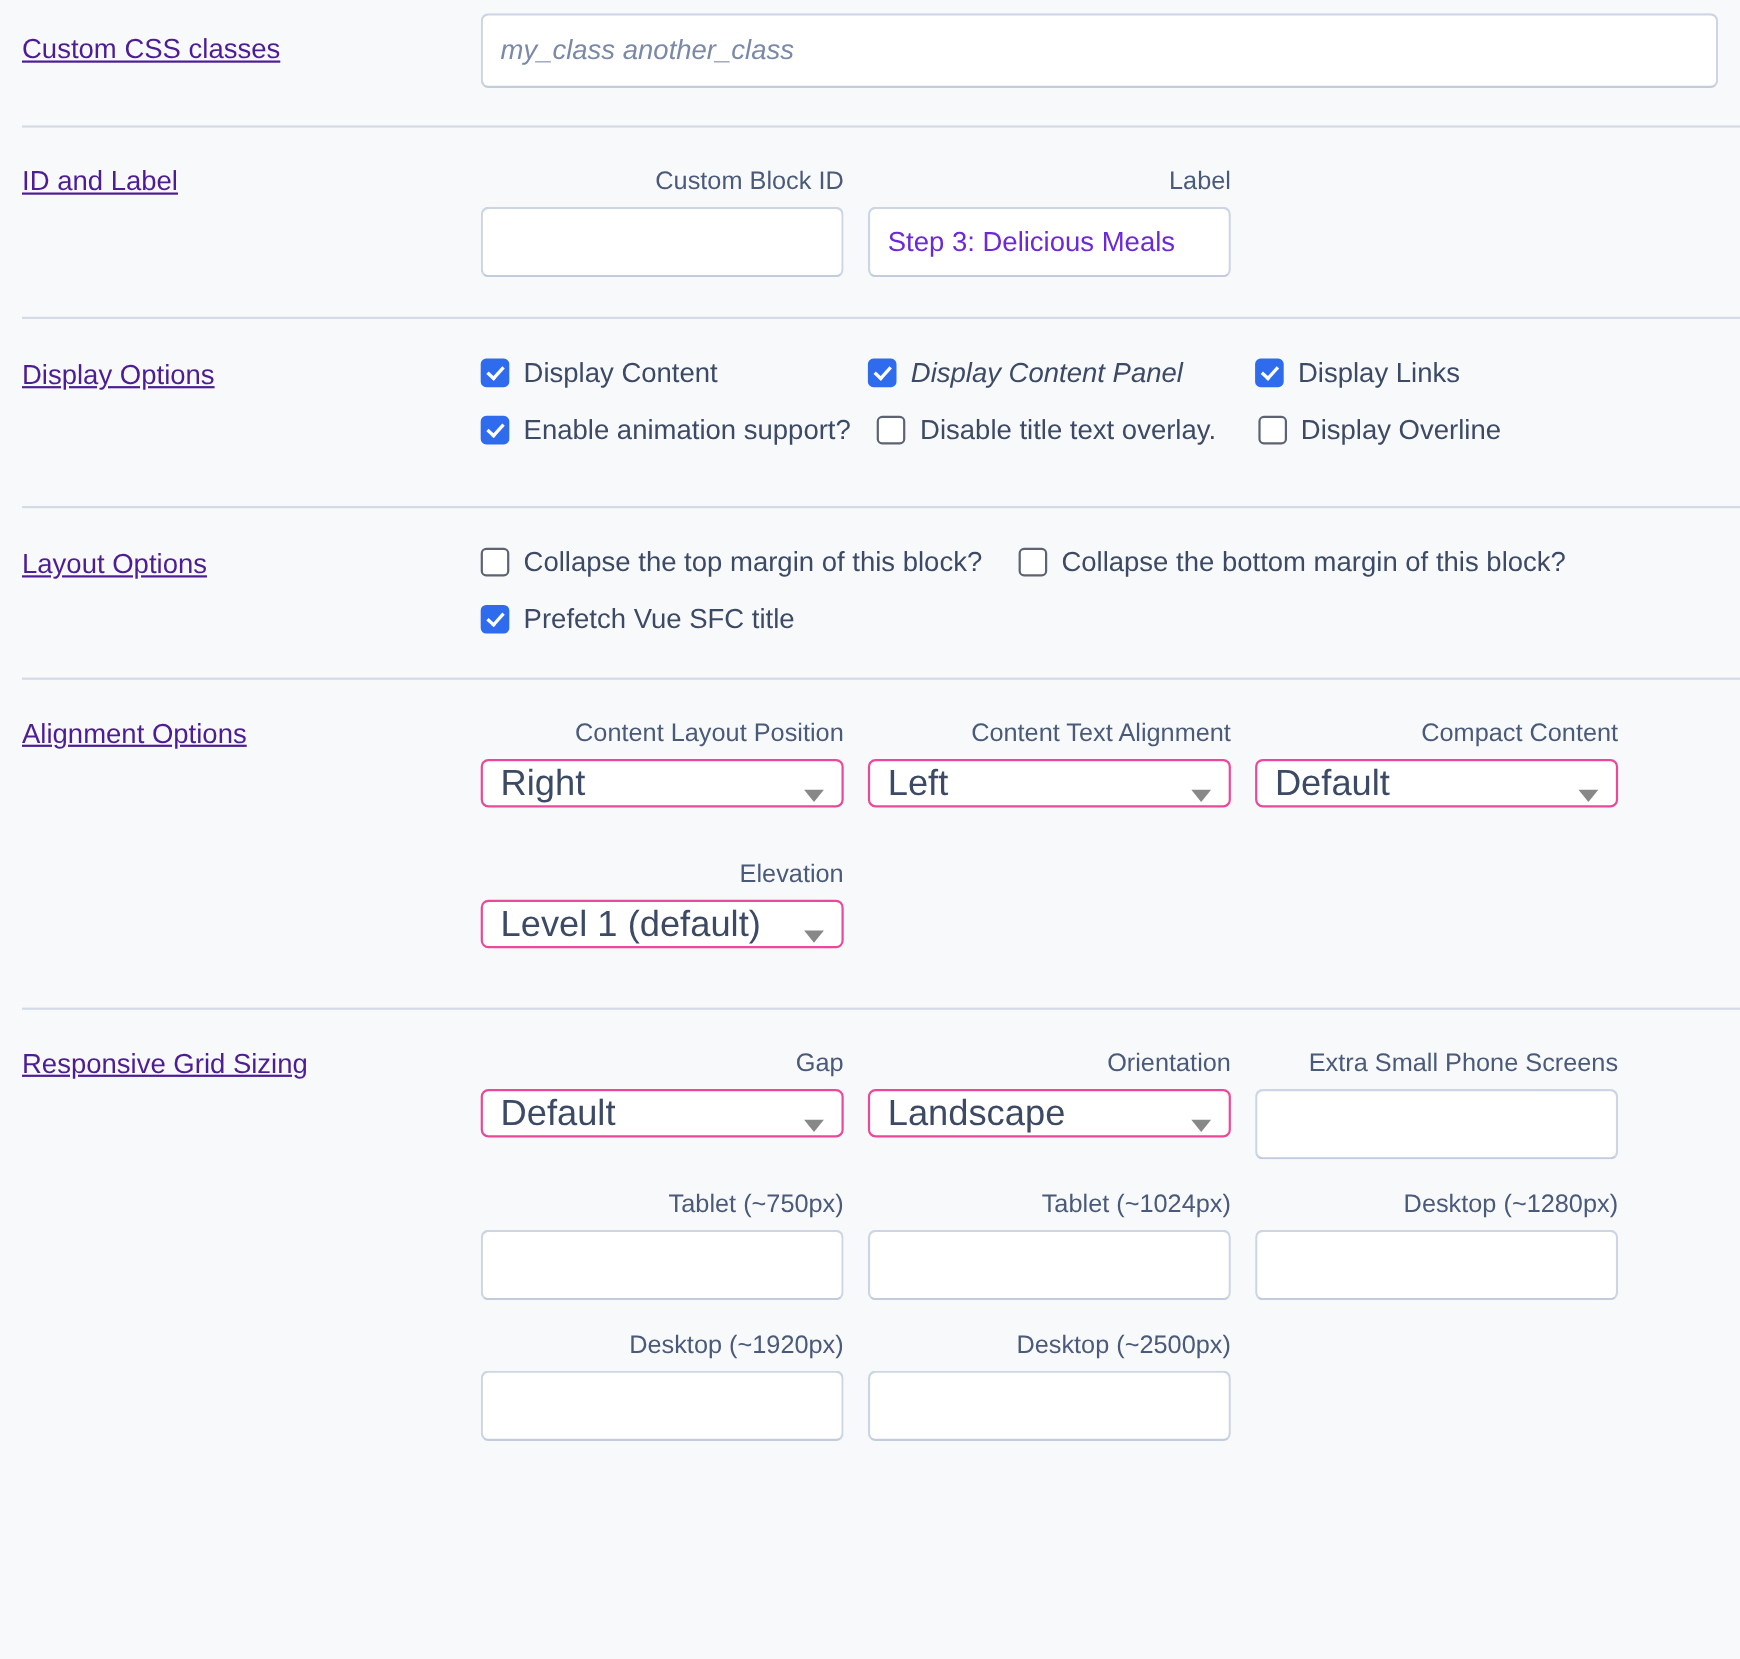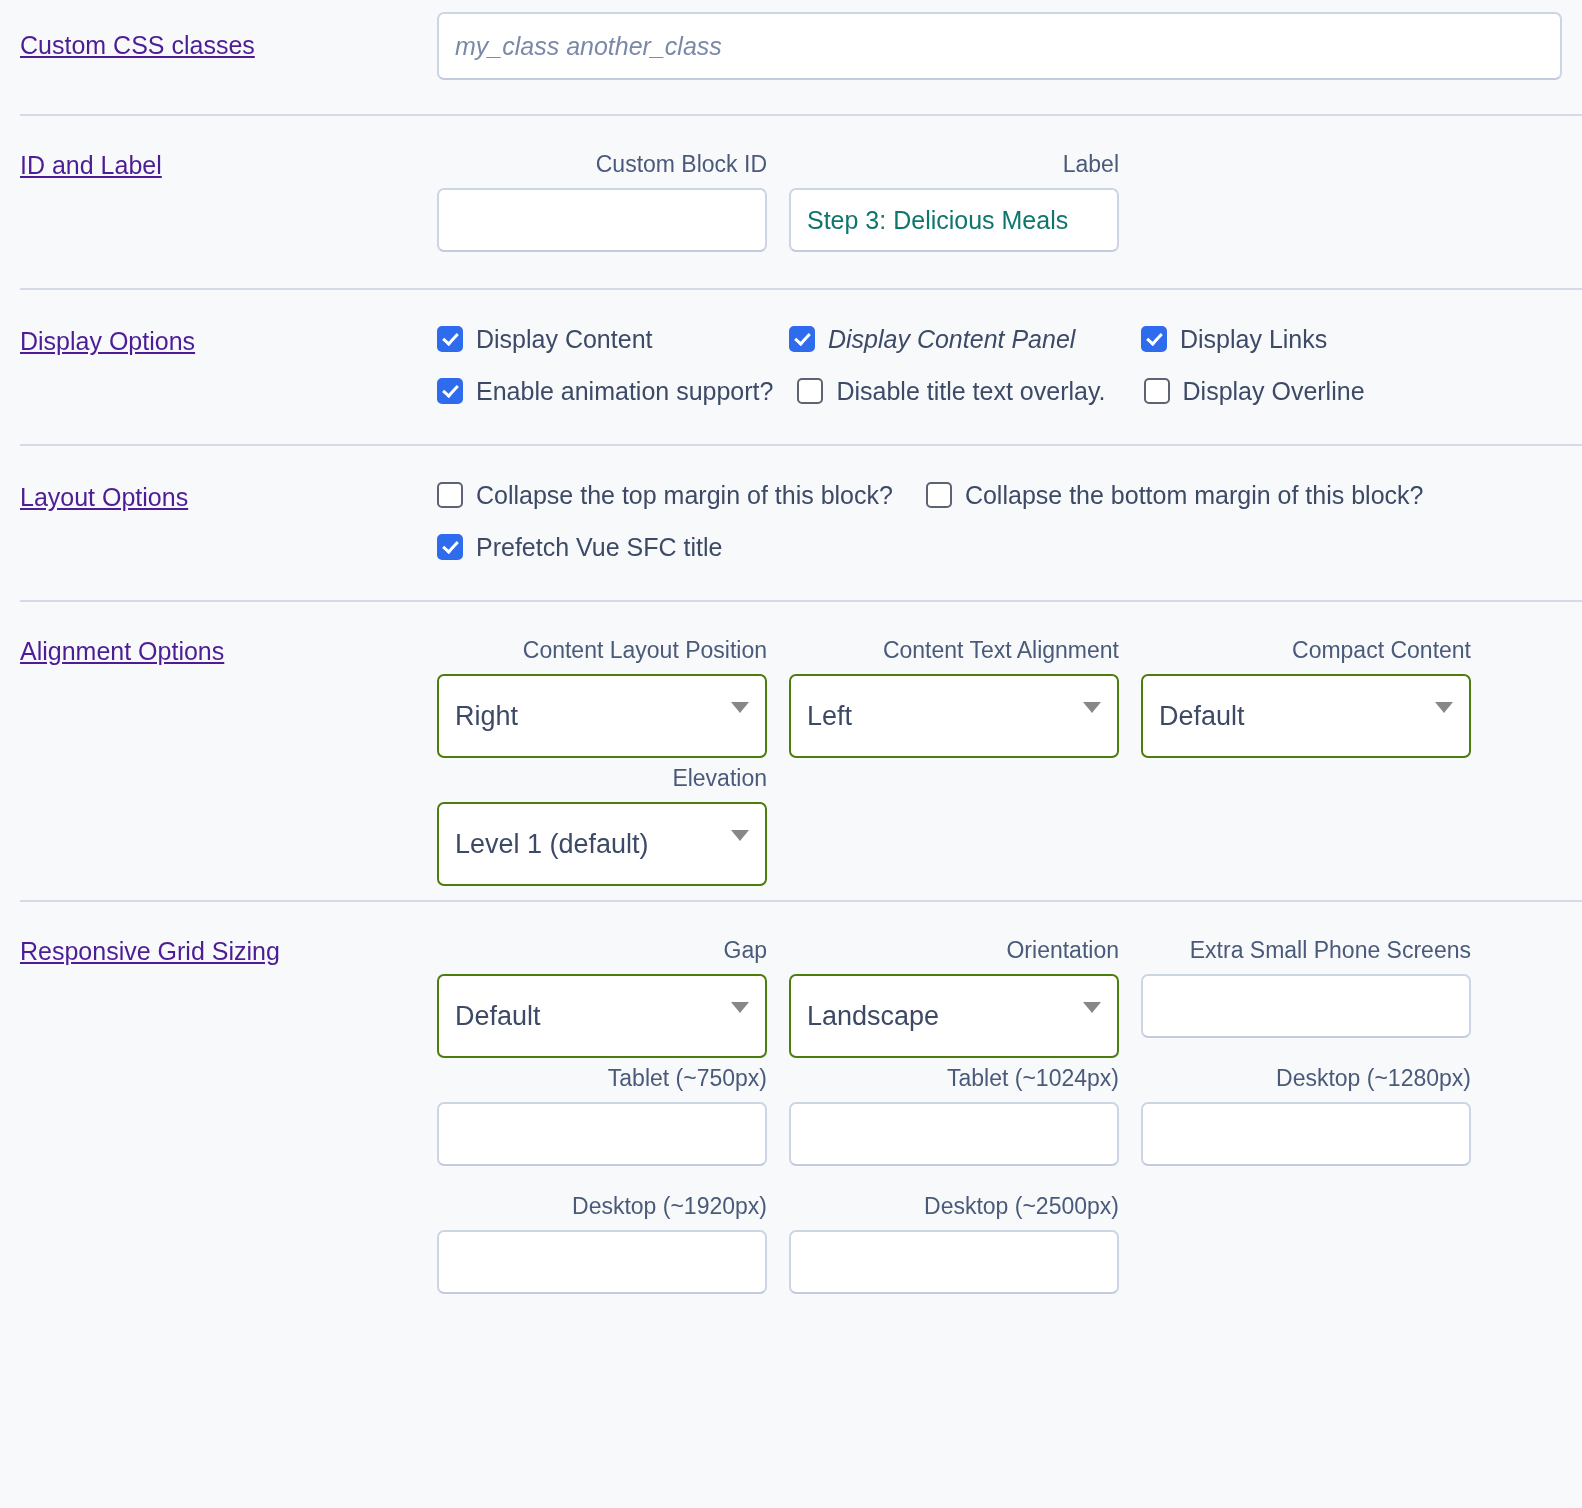--- a/index.html
+++ b/index.html
@@ -78,21 +78,21 @@
   .text-input {
     box-sizing: border-box;
     width: 100%;
     height: 64px;
     background: #ffffff;
     border: 2px solid #ccd5e4;
     border-bottom-color: #c2ccdd;
     border-radius: 7px;
     font-family: "Liberation Sans", sans-serif;
     font-size: 25px;
-    color: #0f766e;
+    color: #6d28d9;
     padding: 0 16px;
     outline: none;
   }
   .text-input::placeholder {
     color: #7b89a8;
     font-style: italic;
   }
   .text-input.css-classes {
     height: 68px;
     font-style: normal;
@@ -100,28 +100,28 @@
 
   
   .select-wrap {
     position: relative;
     width: 100%;
     height: 64px;
   }
   .select-box {
     box-sizing: border-box;
     width: 100%;
-    height: 84px;
+    height: 44px;
     background: #ffffff;
-    border: 2px solid #4d7c0f;
+    border: 2px solid #ec4899;
     border-radius: 7px;
     display: flex;
     align-items: center;
     padding: 0 16px;
-    font-size: 27px;
+    font-size: 33px;
     color: #3c4a66;
   }
   .select-arrow {
     position: absolute;
     right: 18px;
     top: 50%;
     margin-top: -4px;
     width: 0;
     height: 0;
     border-left: 9px solid transparent;
@@ -174,21 +174,21 @@
   }
   .cb-label {
     font-size: 25px;
     line-height: 30px;
     color: #3c4a66;
   }
 
   
   .sec-css    { padding-top: 12px;  padding-bottom: 34px; }
   .sec-idlabel{ padding-top: 36px;  padding-bottom: 36px; }
-  .sec-display{ padding-top: 36px;  padding-bottom: 38px; }
+  .sec-display{ padding-top: 36px;  padding-bottom: 54px; }
   .sec-layout { padding-top: 36px;  padding-bottom: 38px; }
   .sec-align  { padding-top: 36px;  padding-bottom: 34px; }
   .sec-grid   { padding-top: 36px;  padding-bottom: 40px; }
 
   .sec-css .sec-label    { padding-top: 18px; }
   .sec-display .sec-label{ padding-top: 2px; }
   .sec-layout .sec-label { padding-top: 2px; }
   .sec-align .sec-label  { padding-top: 0px; }
   .sec-grid .sec-label   { padding-top: 0px; }
   .sec-idlabel .sec-label{ padding-top: 0px; }

